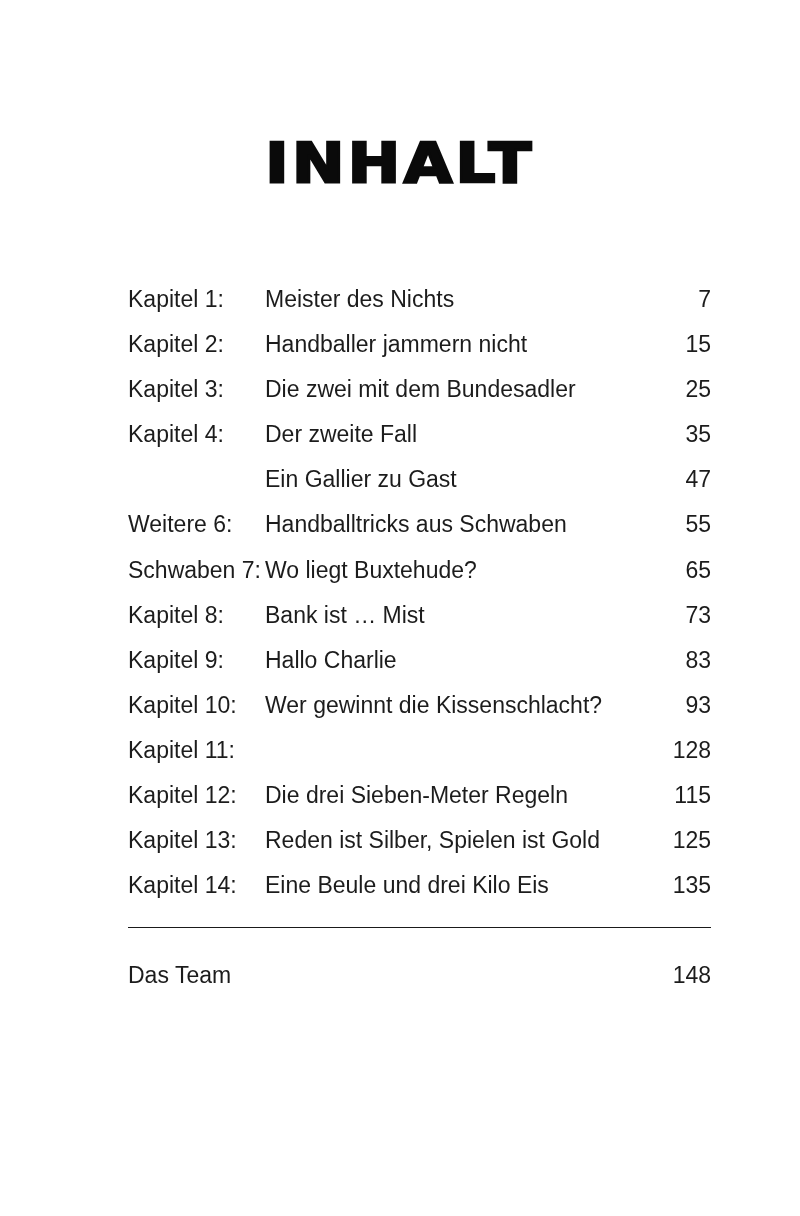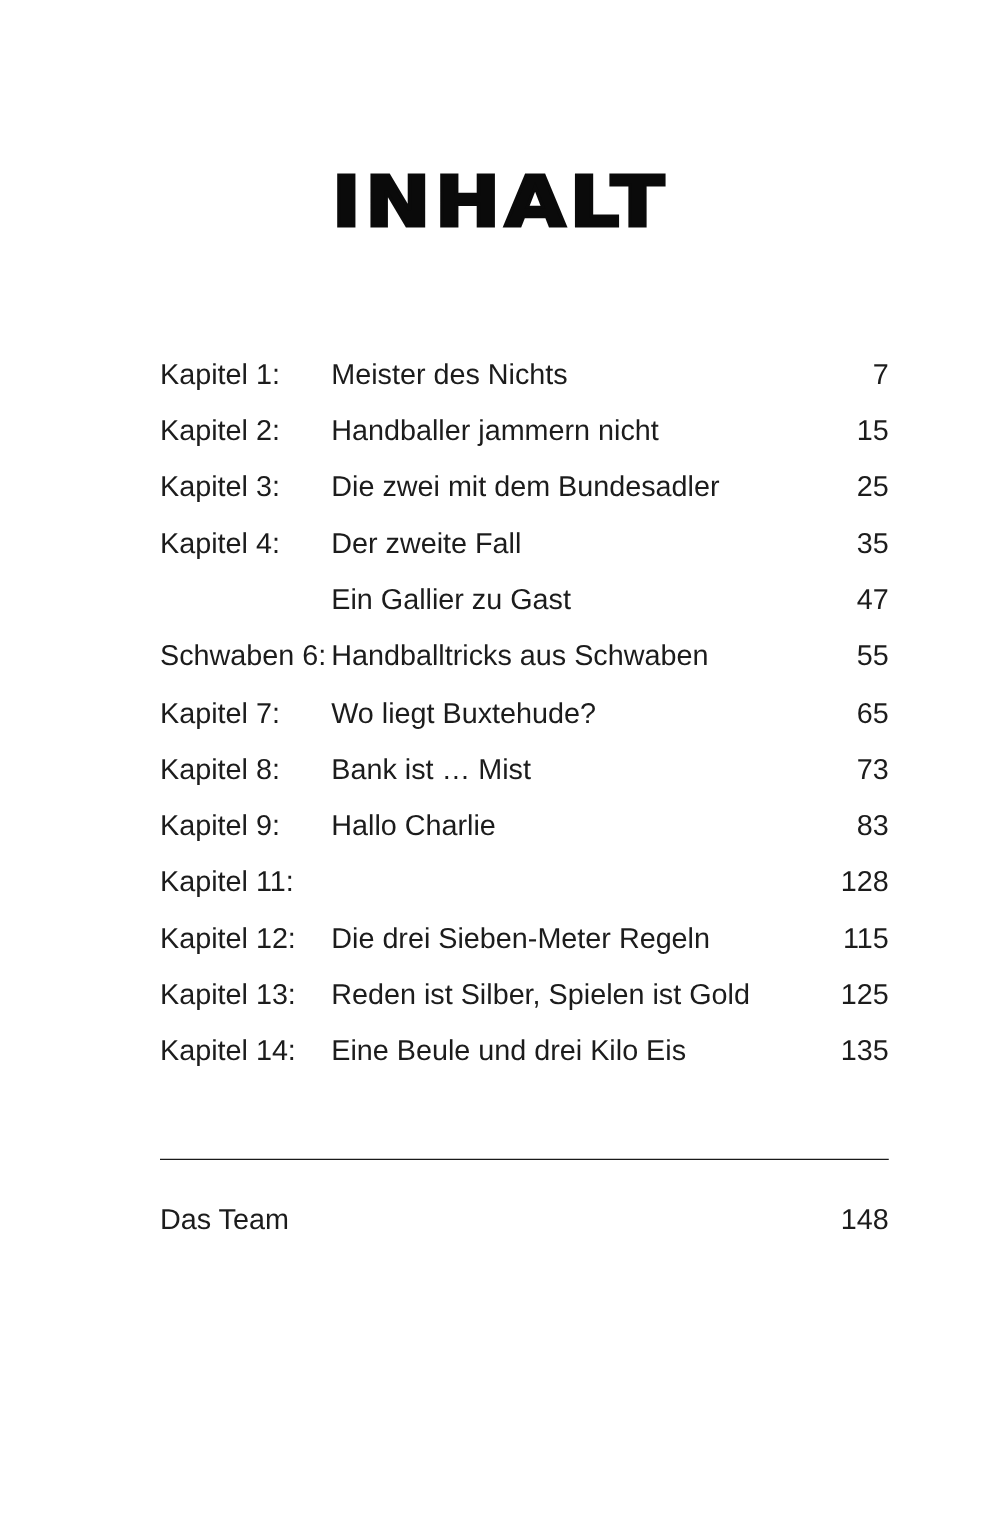--- a/index.html
+++ b/index.html
@@ -103,38 +103,43 @@
   <div class="toc-row">
     <span class="toc-label">Kapitel 4:</span>
     <span class="toc-title">Der zweite Fall</span>
     <span class="toc-page">35</span>
   </div>
   <div class="toc-row">
     <span class="toc-title">Ein Gallier zu Gast</span>
     <span class="toc-page">47</span>
   </div>
   <div class="toc-row">
-    <span class="toc-label">Schwaben 6:</span>
+    <span class="toc-label">Weitere 6:</span>
     <span class="toc-title">Handballtricks aus Schwaben</span>
     <span class="toc-page">55</span>
   </div>
   <div class="toc-row">
-    <span class="toc-label">Kapitel 7:</span>
+    <span class="toc-label">Schwaben 7:</span>
     <span class="toc-title">Wo liegt Buxtehude?</span>
     <span class="toc-page">65</span>
   </div>
   <div class="toc-row">
     <span class="toc-label">Kapitel 8:</span>
     <span class="toc-title">Bank ist … Mist</span>
     <span class="toc-page">73</span>
   </div>
   <div class="toc-row">
     <span class="toc-label">Kapitel 9:</span>
     <span class="toc-title">Hallo Charlie</span>
     <span class="toc-page">83</span>
+  </div>
+  <div class="toc-row">
+    <span class="toc-label">Kapitel 10:</span>
+    <span class="toc-title">Wer gewinnt die Kissenschlacht?</span>
+    <span class="toc-page">93</span>
   </div>
   <div class="toc-row">
     <span class="toc-label">Kapitel 11:</span>
     <span class="toc-page">128</span>
   </div>
   <div class="toc-row">
     <span class="toc-label">Kapitel 12:</span>
     <span class="toc-title">Die drei Sieben-Meter Regeln</span>
     <span class="toc-page">115</span>
   </div>

